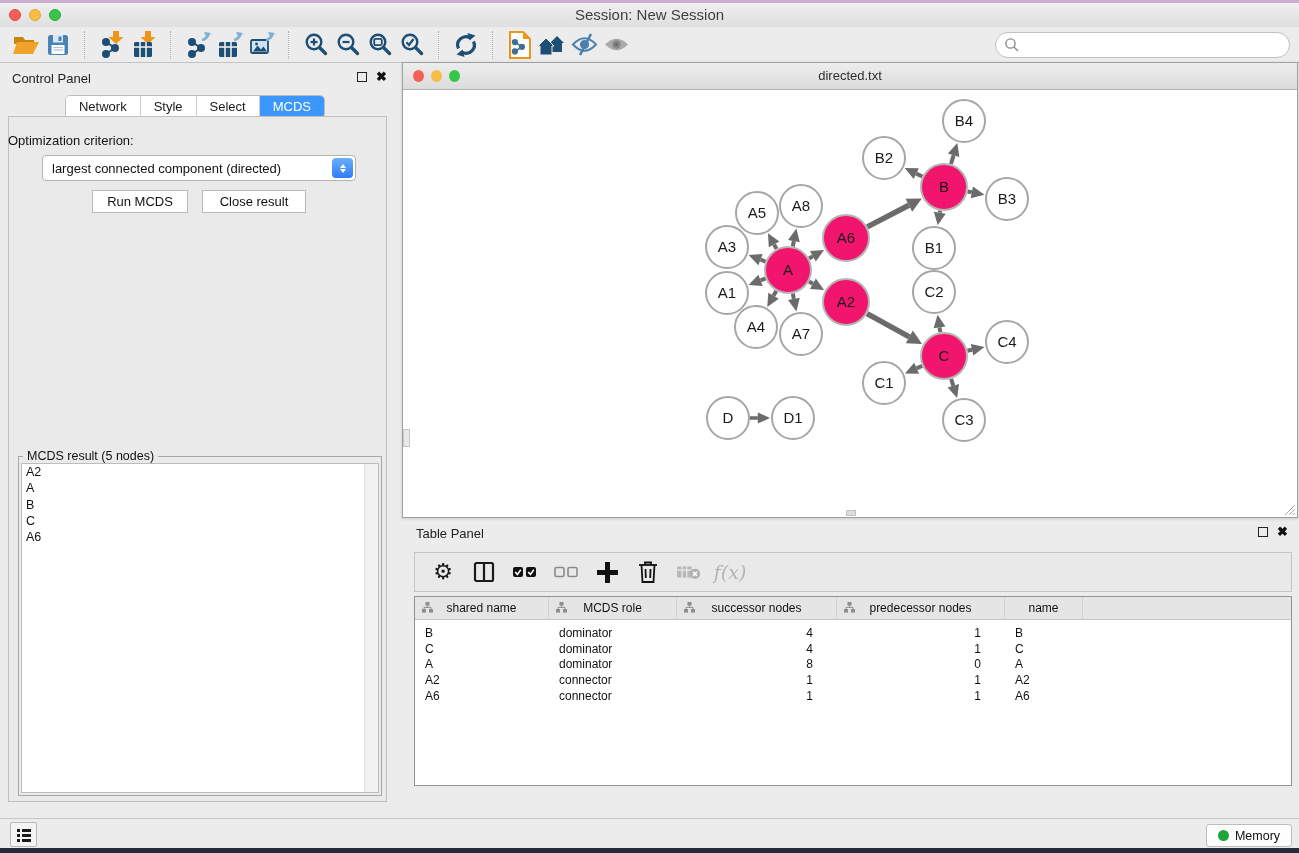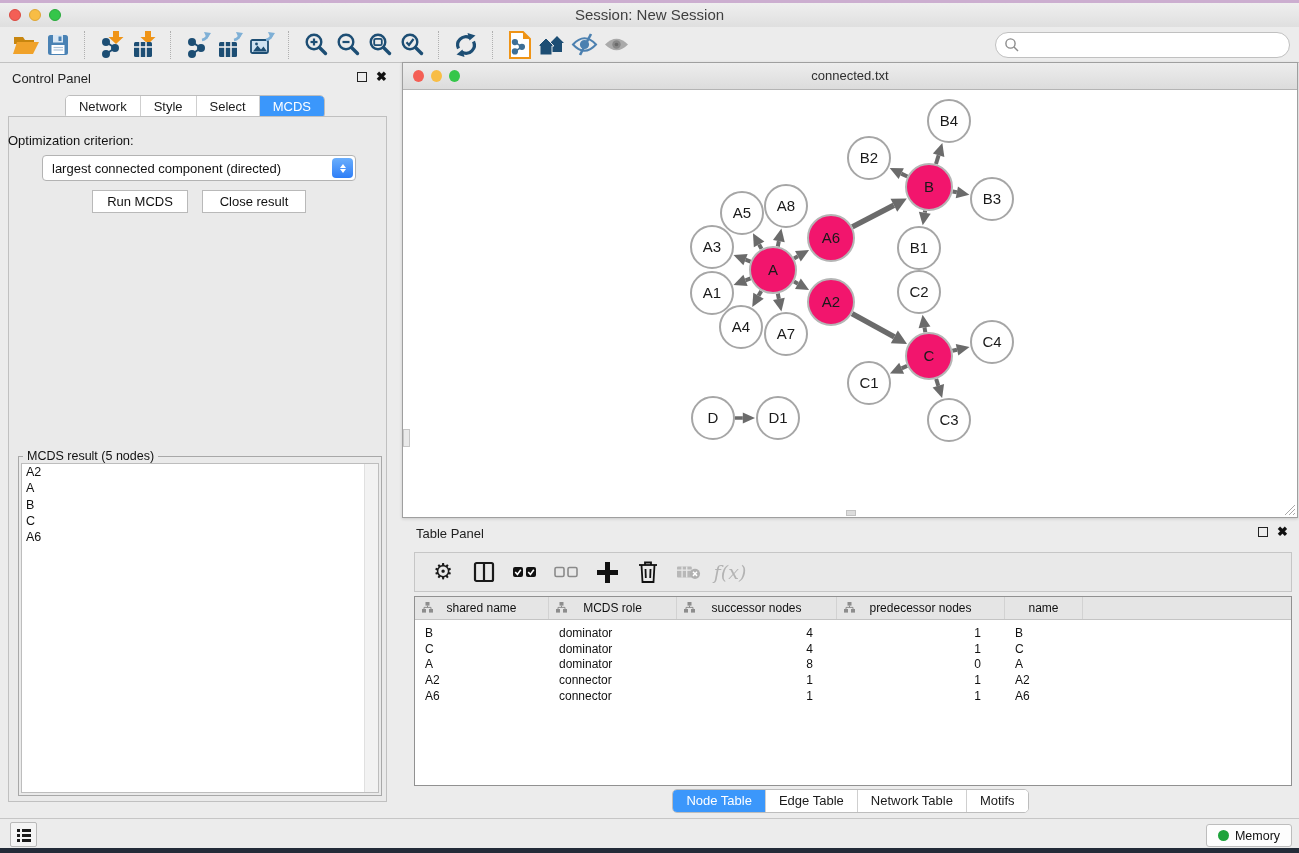--- a/index.html
+++ b/index.html
@@ -49,21 +49,21 @@
   #result-title{position:absolute;top:-8px;left:4px;background:#eaeaea;padding:0 4px;font-size:12.5px;color:#111;}
   #result-list{position:absolute;left:2px;right:2px;top:6px;bottom:2px;background:#fff;border:1px solid #bdbdbd;overflow:hidden;}
   #result-scroll{position:absolute;right:0;top:0;width:13px;bottom:0;background:#f2f2f2;border-left:1px solid #e0e0e0;}
   .result-item{font-size:12.5px;color:#111;height:16.3px;line-height:16.3px;padding-left:4px;}
   
   #net-window{top:62px;left:402px;width:896px;height:456px;background:#fff;border:1px solid #9f9f9f;box-sizing:border-box;box-shadow:0 1px 3px rgba(0,0,0,0.15);}
   #net-titlebar{position:absolute;top:0;left:0;right:0;height:26px;background:linear-gradient(#ededed,#dcdcdc);border-bottom:1px solid #b4b4b4;}
   #net-lights{position:absolute;top:7px;left:10px;display:flex;gap:7px;}
   .nlight{width:11px;height:12px;border-radius:50%;}
   #net-title{width:100%;text-align:center;font-size:13px;color:#2f2f2f;line-height:26px;}
-  #net-canvas{position:absolute;top:27px;left:1px;right:1px;bottom:8px;background:#fff;}
+  #net-canvas{position:absolute;top:27px;left:1px;right:1px;bottom:8px;background:#fff;padding-left:15px;}
   #net-vthumb{position:absolute;left:0px;top:366px;width:7px;height:18px;background:#e9e9e9;border:1px solid #c6c6c6;box-sizing:border-box;}
   #net-hthumb{position:absolute;left:443px;bottom:1px;width:10px;height:6px;background:#dcdcdc;border:1px solid #c2c2c2;box-sizing:border-box;}
   #net-grip{position:absolute;right:1px;bottom:1px;}
   
   #tp-title{top:526px;left:416px;font-size:13px;color:#222;}
   #tp-btns{top:527px;left:1258px;}
   #tp-toolbar{top:552px;left:414px;width:878px;height:40px;background:#e9e9e9;border:1px solid #c6c6c6;box-sizing:border-box;display:flex;align-items:center;gap:17px;padding-left:16px;}
   .tp-icon{width:24px;height:26px;display:flex;align-items:center;justify-content:center;}
   .gear-glyph{font-size:22px;color:#1a1a1a;line-height:22px;font-family:"DejaVu Sans",sans-serif;}
   .fx-glyph{font-family:"DejaVu Serif",serif;font-style:italic;font-size:19px;color:#b3b3b3;}
@@ -343,21 +343,21 @@
       </div>
   </div>
 
   <div class="abs" id="net-window">
     <div id="net-titlebar">
       <div id="net-lights">
         <div class="nlight" style="background:#f45f55"></div>
         <div class="nlight" style="background:#f8bd45"></div>
         <div class="nlight" style="background:#35c64a"></div>
       </div>
-      <div id="net-title">connected.txt</div>
+      <div id="net-title">directed.txt</div>
     </div>
     <div id="net-canvas">
       <svg id="graph-svg" width="894" height="421">
           <line x1="357.5334732741604" y1="158.91638634281102" x2="355.10423569937745" y2="154.4497237053069" stroke="#6b6b6b" stroke-width="4"></line>
           <polygon points="348.98875477892966,143.2051297548061 360.3751391136747,151.583092023847 349.8333322850802,157.3163553867668" fill="#6b6b6b"></polygon>
           <line x1="373.7774381829625" y1="156.48030433003072" x2="374.87365471041426" y2="151.08354604103752" stroke="#6b6b6b" stroke-width="4"></line>
           <polygon points="377.4216217413276,138.53970835038723 380.75357862790656,152.27790558677816 368.99373079292195,149.88918649529688" fill="#6b6b6b"></polygon>
           <line x1="346.543265126549" y1="171.53270652312503" x2="341.49796285289773" y2="169.6303794363385" stroke="#6b6b6b" stroke-width="4"></line>
           <polygon points="329.5210375870572,165.11448958200518 343.6147862221165,164.01619571797576 339.38113948367896,175.24456315470124" fill="#6b6b6b"></polygon>
           <line x1="346.543265126549" y1="188.46729347687497" x2="341.49796285289773" y2="190.3696205636615" stroke="#6b6b6b" stroke-width="4"></line>
@@ -598,28 +598,20 @@
         </div>
         <div class="tr">
           <div class="td l" style="width: 134px;">A6</div>
           <div class="td l" style="width: 128px;">connector</div>
           <div class="td r" style="width: 160px;">1</div>
           <div class="td r" style="width: 168px;">1</div>
           <div class="td l" style="width: 78px;">A6</div>
         </div>
       </div>
   </div>
-  <div class="abs" id="tp-tabs">
-    <div class="seg" id="tp-tabs-seg">
-        <div class="tab active">Node Table</div>
-        <div class="tab">Edge Table</div>
-        <div class="tab">Network Table</div>
-        <div class="tab">Motifs</div>
-      </div>
-  </div>
 
   <div class="abs" id="statusbar">
     <div id="list-btn">
       <svg width="16" height="16">
         <g fill="#1a1a1a">
           <rect x="1" y="2" width="3" height="3"></rect>
             <rect x="6" y="2" width="9" height="3"></rect>
           <rect x="1" y="7" width="3" height="3"></rect>
             <rect x="6" y="7" width="9" height="3"></rect>
           <rect x="1" y="12" width="3" height="3"></rect>

